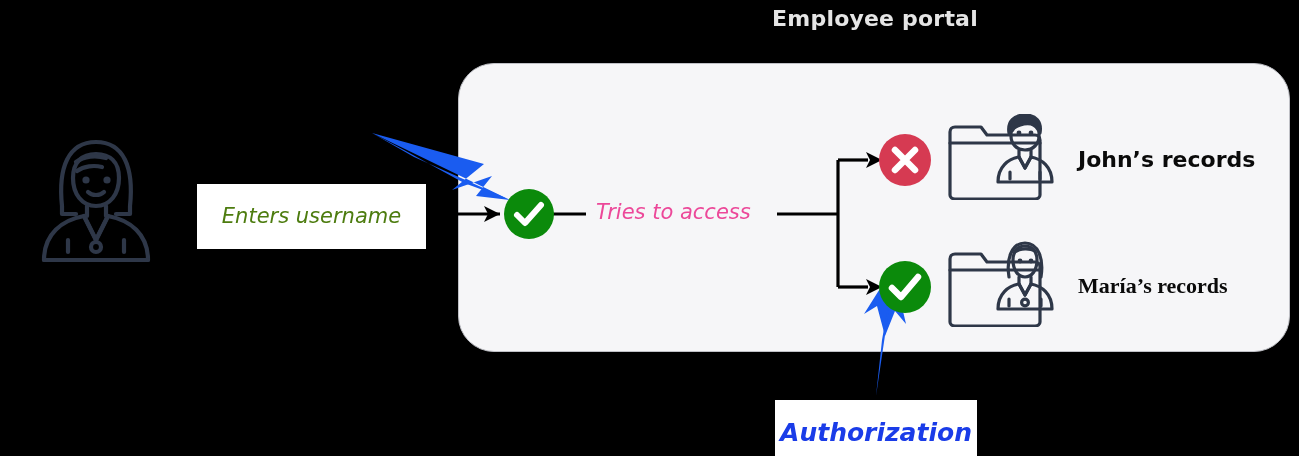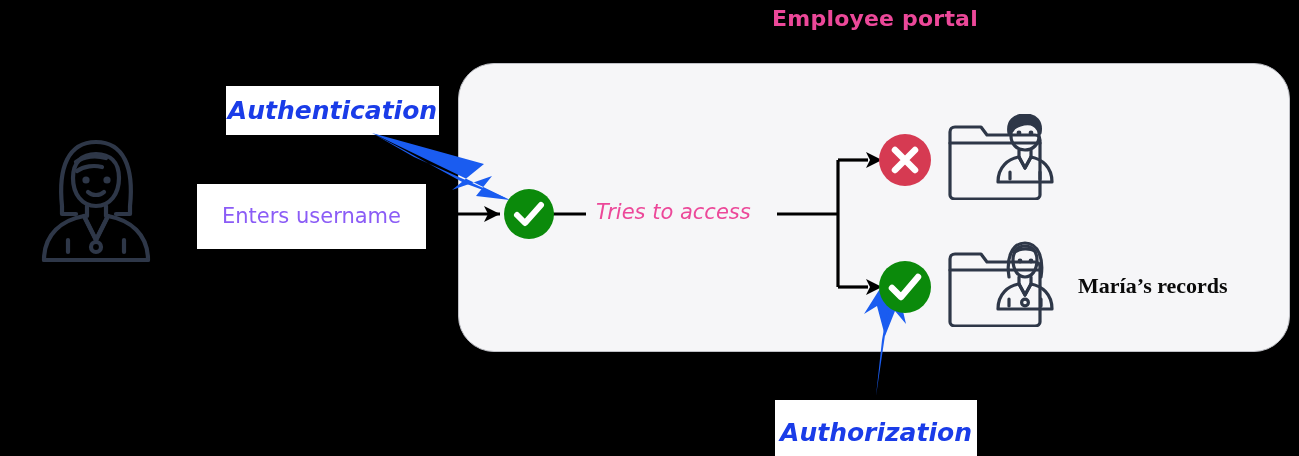--- a/index.html
+++ b/index.html
@@ -29,21 +29,21 @@
     box-sizing: border-box;
   }
   #portal-title {
     position: absolute;
     left: 700px;
     top: 6px;
     width: 350px;
     text-align: center;
     font-size: 22px;
     font-weight: bold;
-    color: #ec4899;
+    color: #e5e5e5;
     letter-spacing: .2px;
   }
 
   
   #actor-icon {
     position: absolute;
     left: 36px;
     top: 128px;
     width: 120px;
     height: 136px;
@@ -95,21 +95,22 @@
   }
   #credentials-box {
     left: 197px;
     top: 184px;
     width: 229px;
     height: 65px;
     line-height: 1.22;
   }
   #credentials-box .txt {
     font-size: 21px;
-    color: #8b5cf6;
+    font-style: italic;
+    color: #4d7c0f;
   }
 
   
   #tries-to-access {
     position: absolute;
     left: 596px;
     top: 200px;
     font-size: 21px;
     font-style: italic;
     color: #ec4899;
@@ -171,23 +172,20 @@
       <path d="M48 88 L60 112 L72 88"></path>
 
       <path d="M32 112 L32 124"></path>
       <circle cx="60" cy="119" r="5"></circle>
       <path d="M88 112 L88 124"></path>
 
       <path d="M8 132 L112 132"></path>
     </svg>
   </div>
 
-  <div class="white-box" id="auth-label-box">
-    <span class="txt">Authentication</span>
-  </div>
 
   <div class="white-box" id="credentials-box">
     <span class="txt">
       <span>Enters username</span><br>
     </span>
   </div>
 
   <div class="white-box" id="authz-label-box">
     <span class="txt">Authorization</span>
   </div>
@@ -262,20 +260,21 @@
       <path d="M86 36 L86 43"></path>
 
       <path d="M53 68 C53 53 63 45 74 43 L80 54 L86 43 C97 45 107 53 107 68 Z"></path>
       <path d="M74 43 L80 54 L86 43"></path>
 
       <path d="M65 58 L65 65"></path>
       <path d="M95 58 L95 65"></path>
     </svg>
   </div>
 
+  <div class="record-label" id="john-records-label">John’s records</div>
 
   <div style="position:absolute;left:879px;top:261px;width:52px;height:52px;">
     <svg class="icon-svg" width="52" height="52" viewBox="0 0 52 52">
       <circle cx="26" cy="26" r="26" fill="#0B8A0B"></circle>
       <path d="M13 27 L22 36 L39 16" fill="none" stroke="#FFFFFF" stroke-width="6.5" stroke-linecap="round" stroke-linejoin="round"></path>
     </svg>
   </div>
 
   <div style="position:absolute;left:945px;top:241px;width:116px;height:86px;">
     <svg class="icon-svg" width="116" height="86" viewBox="0 0 116 86" fill="none" stroke="#2E3748" stroke-width="3.2" stroke-linecap="round" stroke-linejoin="round">

